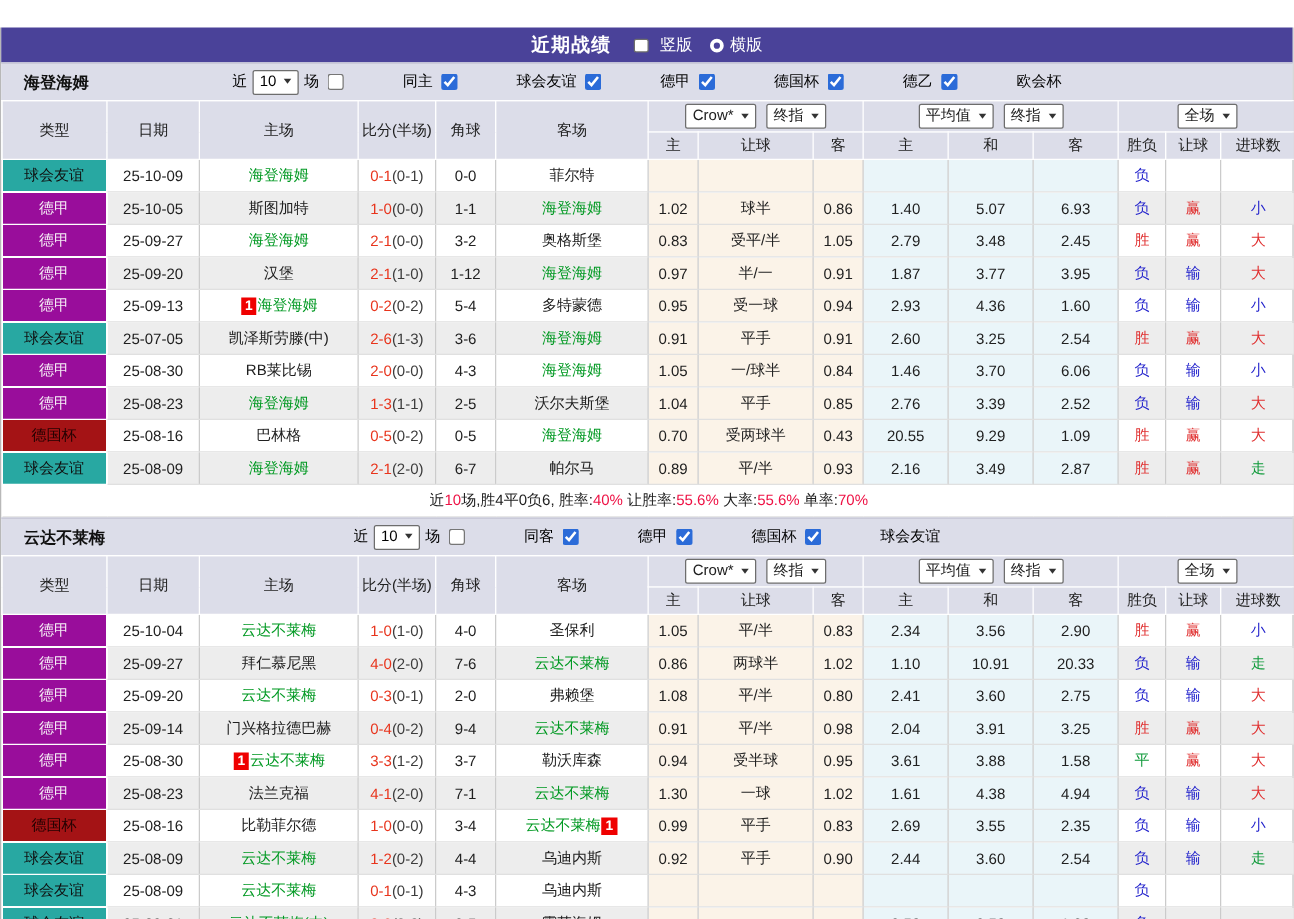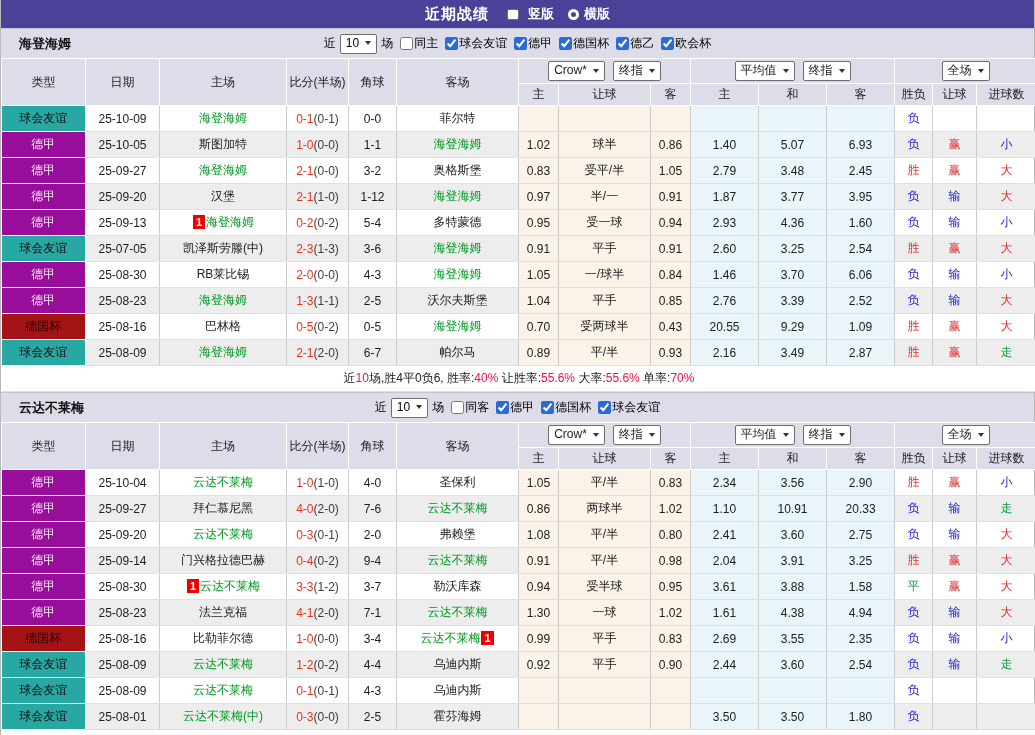--- a/index.html
+++ b/index.html
@@ -1,32 +1,32 @@
 <!DOCTYPE html>
 <html><head>
 <meta charset="utf-8">
 <style>
   * { box-sizing: border-box; }
   html,body { margin:0; padding:0; background:#fff; }
   body { font-family:"Liberation Sans","DejaVu Sans",sans-serif; width:1035px; }
   .page { width:1035px; border-left:1px solid #b8b8b8; border-right:1px solid #b8b8b8; border-bottom:2px solid #808080; }
 
   
-  .titlebar { height:28px; background:#4a4299; color:#fff; display:flex; align-items:center; justify-content:center; gap:14px; }
+  .titlebar { height:28px; background:#4a4299; color:#fff; display:flex; align-items:center; justify-content:center; gap:14px;margin-top:22px; }
   .titlebar .t { font-weight:bold; font-size:15px; letter-spacing:1px; }
-  .radio { display:inline-flex; align-items:center; gap:5px; font-size:13px; cursor:pointer;font-weight:bold; }
+  .radio { display:inline-flex; align-items:center; gap:5px; font-size:13px; cursor:pointer; }
   .rdot { width:11px; height:11px; border-radius:50%; }
   .rdot.sel { background:#fff; }
   .rdot.unsel { background:transparent; border:3px solid #fff; width:11px; height:11px; }
 
   
   .sec-head { height:30px; background:#dcdde9; border-top:1px solid #c3c4d4; position:relative; display:flex; align-items:center; justify-content:center; font-size:12px; color:#000; }
   .team-name { position:absolute; left:18px; font-weight:bold; font-size:13px; color:#101010; }
   .filter { display:flex; align-items:center; }
-  .cb { display:inline-flex; align-items:center; font-size:12px; cursor:pointer; }
+  .cb { display:inline-flex; align-items:center; font-size:12px; cursor:pointer;gap:46px; }
   .cb input { width:13px; height:13px; margin:0 1px 0 7px; accent-color:#2b6bd8; }
 
   
   .sel { display:inline-flex; align-items:center; gap:6px; background:#fff; border:1px solid #6d6d6d; border-radius:2px; padding:1px 5px 2px 5px; margin:0 4px; font-size:12px; line-height:15px; cursor:pointer; white-space:nowrap; }
   .arr { width:0; height:0; border-left:3.5px solid transparent; border-right:3.5px solid transparent; border-top:4.5px solid #333; display:inline-block; }
 
   
   table { border-collapse:collapse; table-layout:fixed; width:100%; font-size:12px; text-align:center; color:#202020; }
   th { background:#dcdde9; border:1px solid #fff; font-weight:normal; padding:2px 0; font-size:12px; }
   thead tr.dd th { height:25px; }
@@ -237,21 +237,21 @@
             <td class="blueT">4.36</td>
             <td class="blueT">1.60</td>
             <td class="res-b">负</td>
             <td class="res-b">输</td>
             <td class="res-b">小</td>
           </tr>
           <tr class="alt">
             <td class="type" style="background: rgb(40, 168, 162); color: rgb(16, 16, 16);">球会友谊</td>
             <td>25-07-05</td>
             <td><span>凯泽斯劳滕(中)</span></td>
-            <td><span class="sc">2-3</span><span class="half">(1-3)</span></td>
+            <td><span class="sc">2-6</span><span class="half">(1-3)</span></td>
             <td>3-6</td>
             <td><span class="self">海登海姆</span></td>
             <td class="cream">0.91</td>
             <td class="cream">平手</td>
             <td class="cream">0.91</td>
             <td class="blueT">2.60</td>
             <td class="blueT">3.25</td>
             <td class="blueT">2.54</td>
             <td class="res-r">胜</td>
             <td class="res-r">赢</td>

